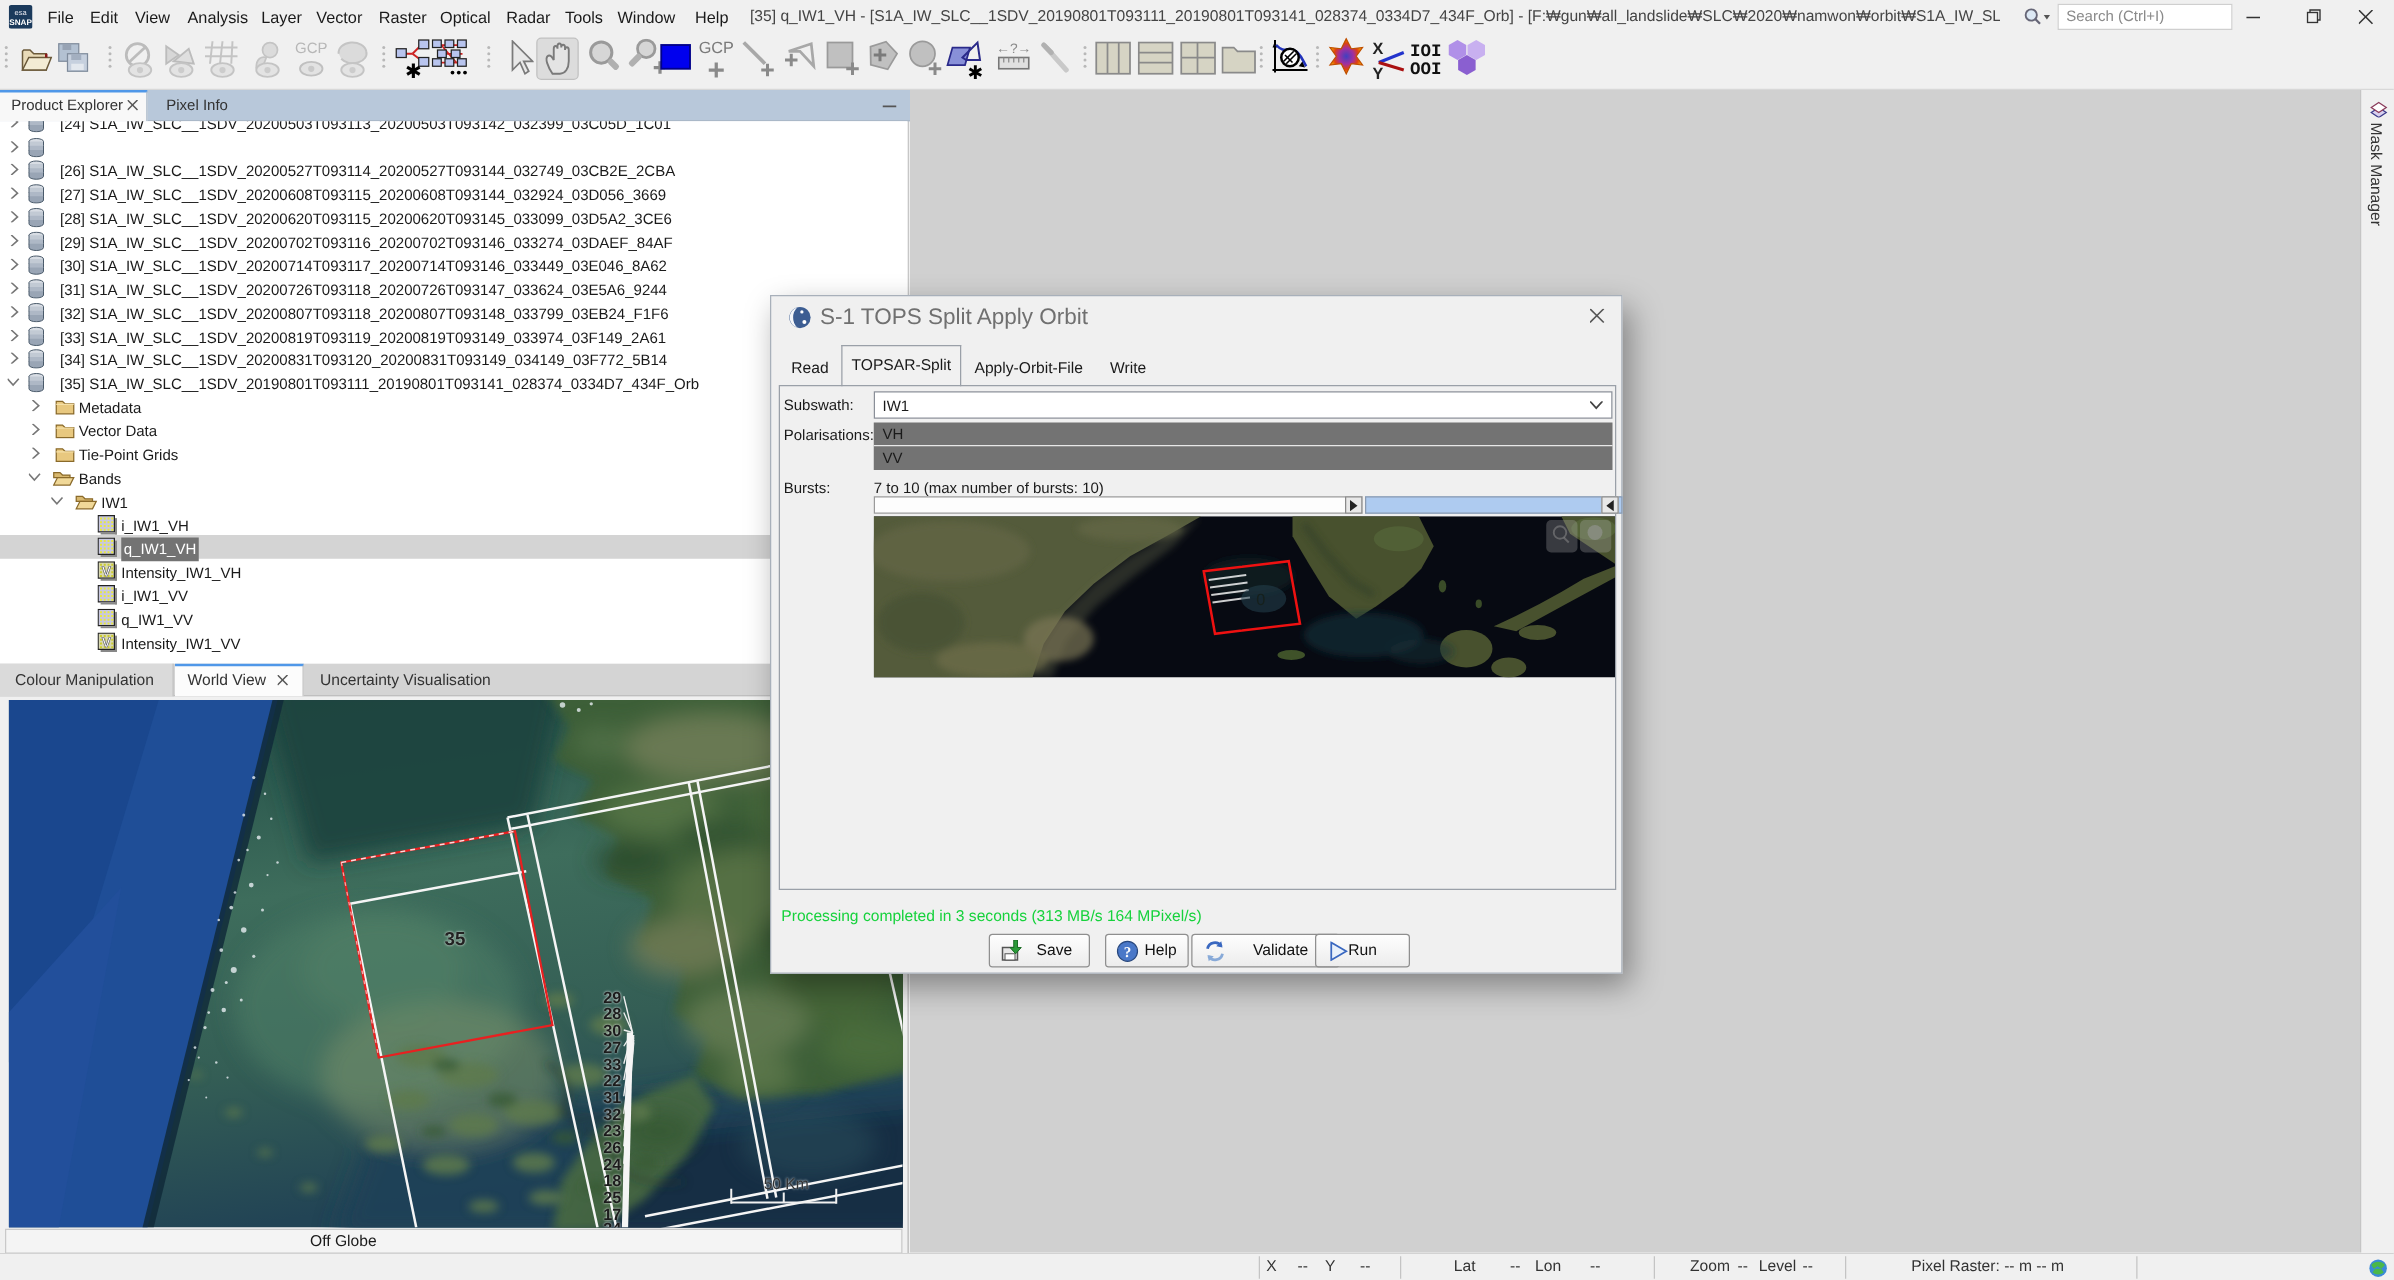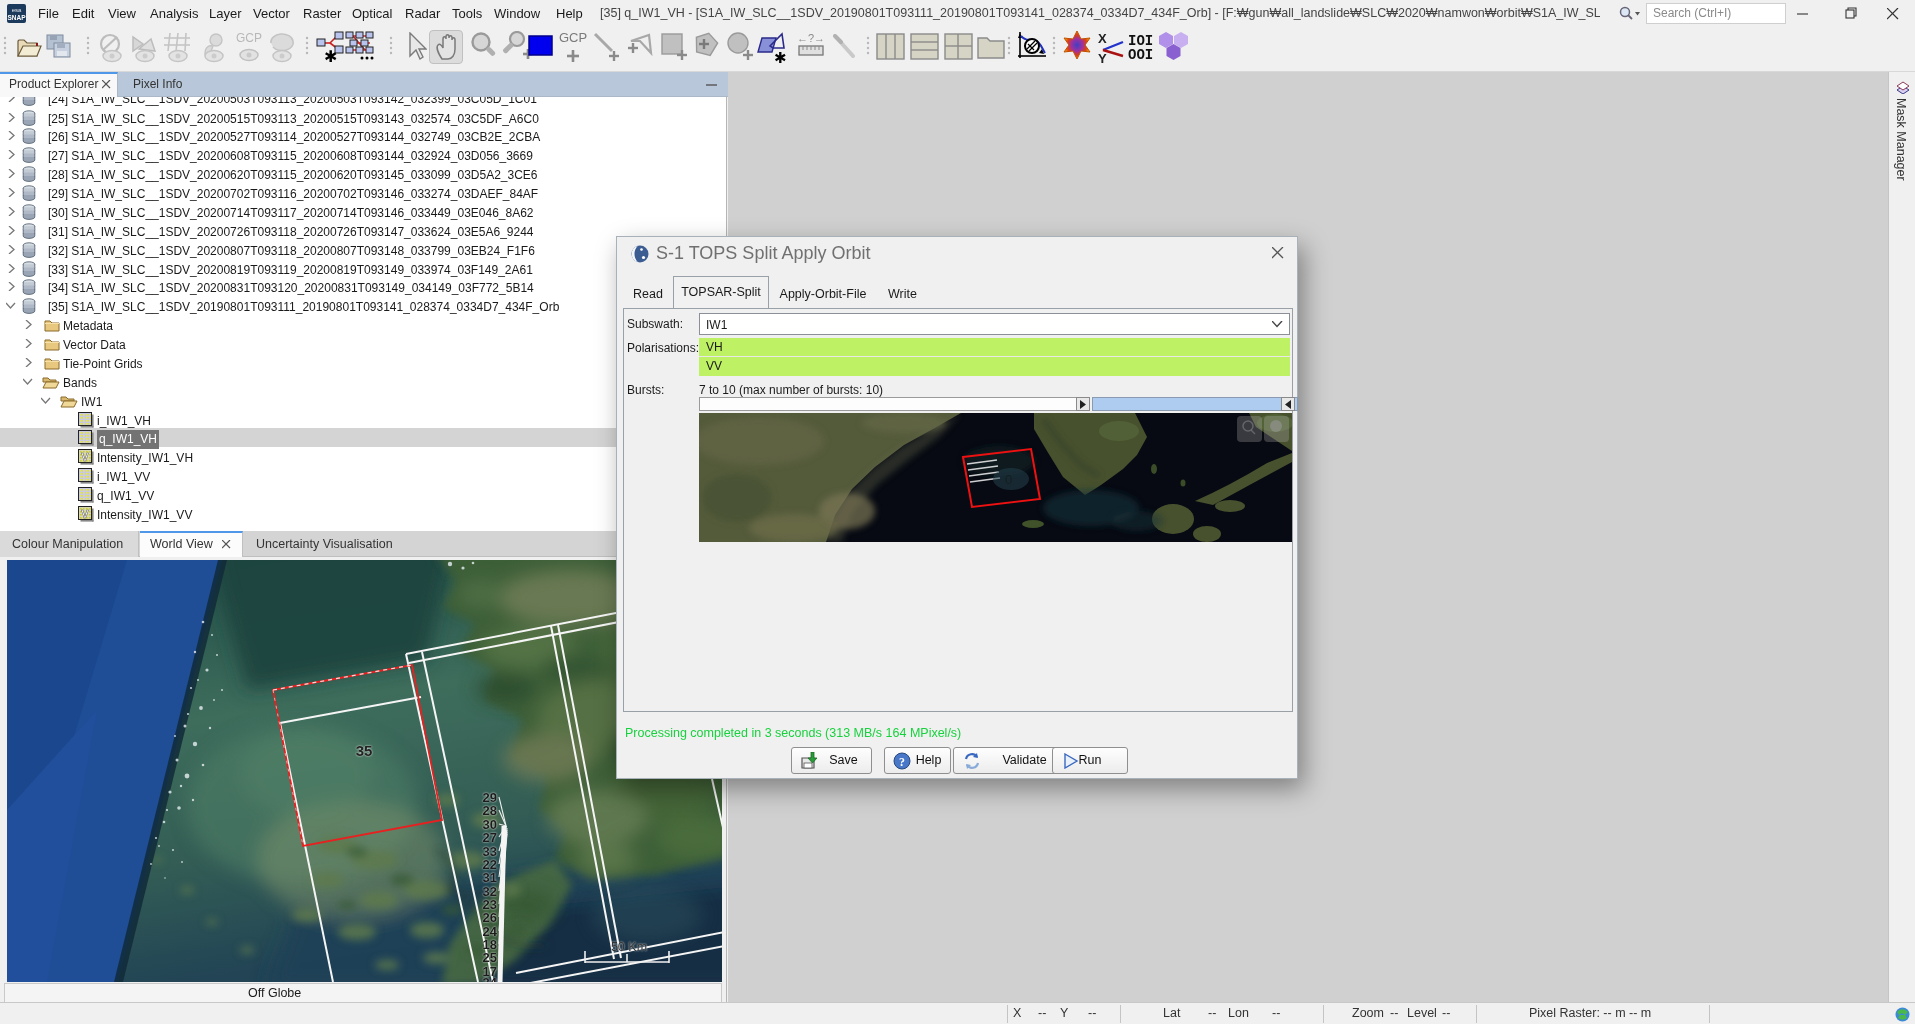--- a/index.html
+++ b/index.html
@@ -393,21 +393,20 @@
           <path d="M1 0 L6 4.5 L1 9" fill="none" stroke="#777" stroke-width="1.3"></path>
         </svg>
         <svg width="15" height="16" style="position:absolute;left:22px;top:2px">
           <g stroke="#4a5a6a" stroke-width="0.8">
             <ellipse cx="7" cy="3.2" rx="5.8" ry="2.4" fill="#d8dde4"></ellipse>
             <path d="M1.2 3.2 v3.4 a5.8 2.4 0 0 0 11.6 0 v-3.4" fill="#c2cad4"></path>
             <path d="M1.2 6.6 v3.4 a5.8 2.4 0 0 0 11.6 0 v-3.4" fill="#aeb8c6"></path>
             <path d="M1.2 10 v3 a5.8 2.4 0 0 0 11.6 0 v-3" fill="#99a5b5"></path>
           </g>
         </svg>
-        <span class="lbl" style="position:absolute;left:48px;top:2px">[25] S1A_IW_SLC__1SDV_20200515T093113_20200515T093143_032574_03C5DF_A6C0</span>
       </div>
     <div class="trow" style="top:29.4px">
         <svg width="8" height="9" style="position:absolute;left:8px;top:5px">
           <path d="M1 0 L6 4.5 L1 9" fill="none" stroke="#777" stroke-width="1.3"></path>
         </svg>
         <svg width="15" height="16" style="position:absolute;left:22px;top:2px">
           <g stroke="#4a5a6a" stroke-width="0.8">
             <ellipse cx="7" cy="3.2" rx="5.8" ry="2.4" fill="#d8dde4"></ellipse>
             <path d="M1.2 3.2 v3.4 a5.8 2.4 0 0 0 11.6 0 v-3.4" fill="#c2cad4"></path>
             <path d="M1.2 6.6 v3.4 a5.8 2.4 0 0 0 11.6 0 v-3.4" fill="#aeb8c6"></path>
@@ -1003,21 +1002,21 @@
   <div class="dtab" style="left:161px;top:43px;width:90px;height:28px;line-height:28px">Apply-Orbit-File</div>
   <div class="dtab" style="left:258px;top:43px;width:55px;height:28px;line-height:28px">Write</div>
   <div id="dpanel">
     <span class="dlabel" style="left:3px;top:8px">Subswath:</span>
     <div class="abs" style="left:75px;top:4px;width:591px;height:22px;background:#fff;border:1px solid #8a8f98"></div>
     <span class="dlabel" style="left:82px;top:9px">IW1</span>
     <svg class="abs" style="left:648px;top:12px" width="11" height="7">
         <path d="M0 0 L5 5.5 L10 0" fill="none" stroke="#444" stroke-width="1.4"></path>
       </svg>
     <span class="dlabel" style="left:3px;top:32px">Polarisations:</span>
-    <div class="abs" style="left:75px;top:29px;width:591px;height:38px;background:#bef264">
+    <div class="abs" style="left:75px;top:29px;width:591px;height:38px;background:#737373">
       <div class="abs" style="left:0;top:0;width:591px;height:19px;border-bottom:1px solid #e8e8e8"></div>
       <span class="dlabel" style="left:7px;top:2px">VH</span>
       <span class="dlabel" style="left:7px;top:21px">VV</span>
     </div>
     <span class="dlabel" style="left:3px;top:74px">Bursts:</span>
     <span class="dlabel" style="left:75px;top:74px">7 to 10 (max number of bursts: 10)</span>
     <div class="abs" style="left:75px;top:88px;width:391px;height:14px;background:#fdfdfd;border:1px solid #9a9a9a"></div>
     <div class="abs" style="left:452px;top:88px;width:14px;height:14px;background:#e8e8e8;border:1px solid #8a8a8a"></div>
     <svg class="abs" style="left:456px;top:91px" width="7" height="9">
         <path d="M0 0 L6 4.5 L0 9 Z" fill="#222"></path>

